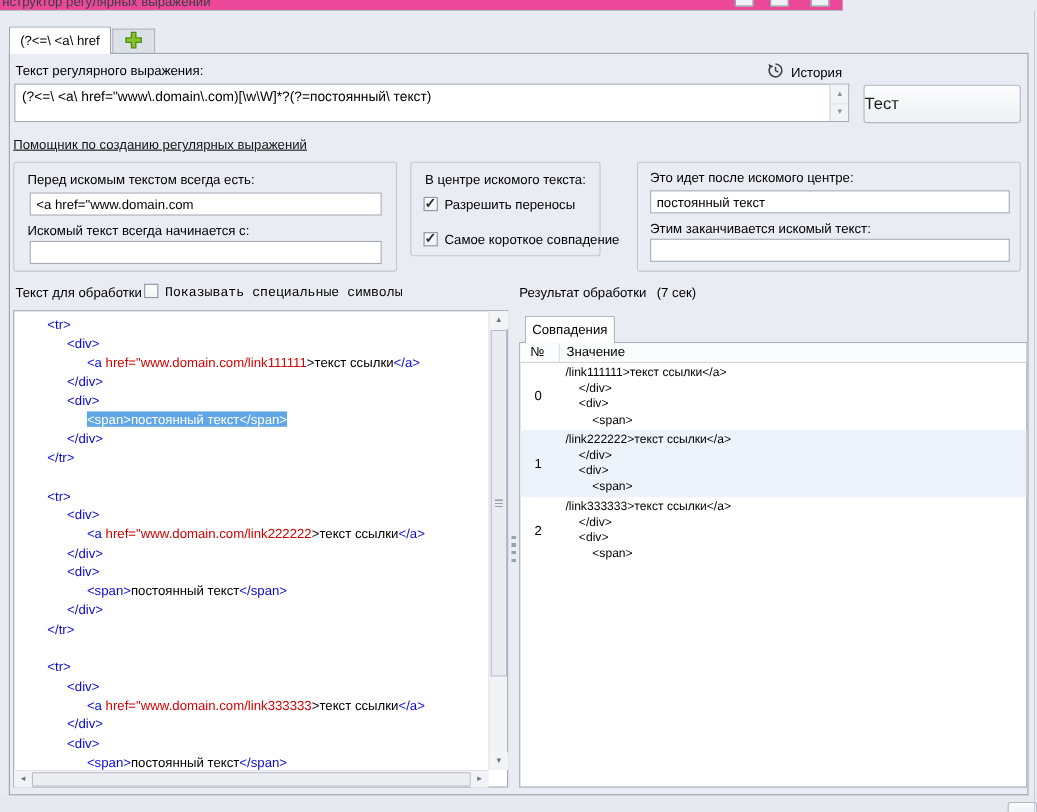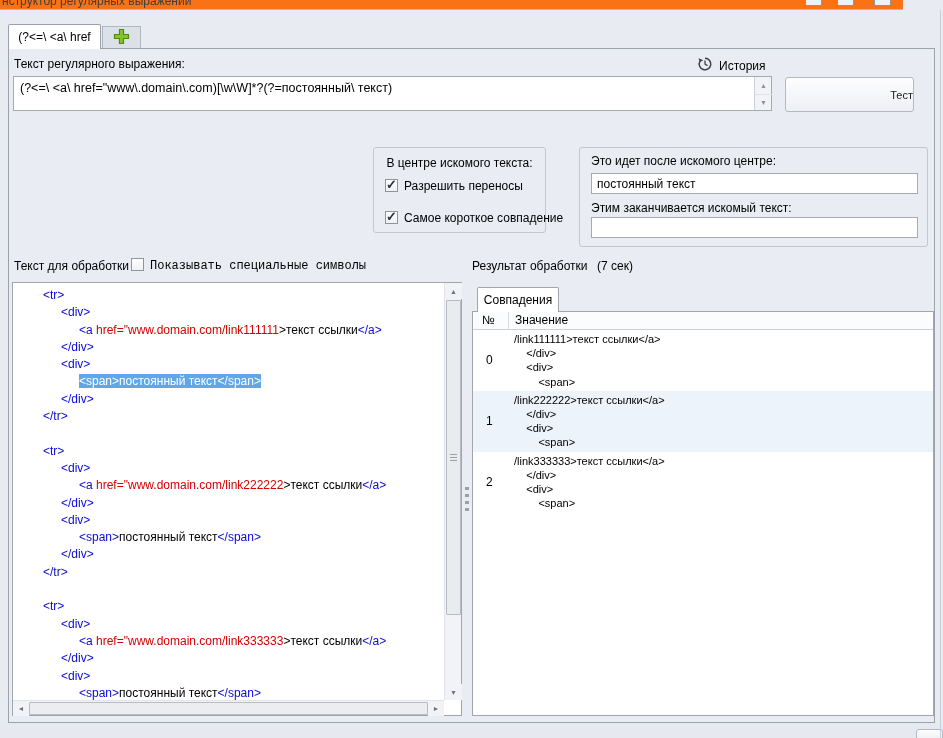--- a/index.html
+++ b/index.html
@@ -1,21 +1,21 @@
 <!DOCTYPE html>
 <html><head>
 <meta charset="utf-8">
 <style>
   * { margin:0; padding:0; box-sizing:border-box; }
   html,body { width:943px; height:738px; overflow:hidden; }
   body { font-family:"Liberation Sans", sans-serif; font-size:12px; color:#000; background:#e8ebf1; }
   .app { position:relative; width:943px; height:738px; background:#e8ebf1; }
 
   
-  .titlebar { position:absolute; left:0; top:0; width:903px; height:10px; background:#f97316;
+  .titlebar { position:absolute; left:0; top:0; width:766px; height:10px; background:#ec4899;
               border-bottom:1px solid #b4bac3; overflow:hidden; }
   .titlebar .title { position:absolute; left:2px; top:-6px; font-size:12px; color:#3a3f46; white-space:nowrap; }
   .winbtn { position:absolute; top:-4px; width:17px; height:10px; border:1px solid #8d939d; background:#eef1f5; }
 
   
   .tab-active { position:absolute; left:8px; top:24px; width:93px; height:25px; background:#fff;
                 border:1px solid #9ba1ab; border-bottom:none; border-radius:2px 2px 0 0; z-index:3;
                 display:flex; align-items:center; justify-content:center; }
   .tab-plus { position:absolute; left:102px; top:26px; width:39px; height:23px; background:#dce0e8;
               border:1px solid #b2b7c0; border-bottom:none; display:flex; align-items:center; justify-content:center; }
@@ -28,23 +28,23 @@
   input.field { outline:none; }
 
   
   .regexbox { position:absolute; left:13px; top:76px; width:759px; height:35px; background:#fff; border:1px solid #a6abb3; }
   .regexbox .rx-text { position:absolute; left:6px; top:4px; right:22px; font-size:12.5px; white-space:nowrap; overflow:hidden; }
   .spinner { position:absolute; right:0; top:0; width:17px; height:33px; border-left:1px solid #cdd1d7; background:#f2f3f6; }
   .spinner .sp { position:absolute; left:0; width:17px; height:16px; display:flex; align-items:center; justify-content:center;
                  font-size:7px; color:#8b919b; }
   .sp-up { top:0; } .sp-dn { bottom:0; border-top:1px solid #e0e2e7; }
 
-  .btn-test { position:absolute; left:785px; top:77px; width:129px; height:35px; border:1px solid #b3b8c1; border-radius:3px;
-              background:linear-gradient(#fdfdfe,#eef0f4); font-size:11px; color:#1c1c1c;
-              display:flex; align-items:center; justify-content:flex-end; cursor:default; }
+  .btn-test { position:absolute; left:785px; top:77px; width:143px; height:35px; border:1px solid #b3b8c1; border-radius:3px;
+              background:linear-gradient(#fdfdfe,#eef0f4); font-size:15px; color:#1c1c1c;
+              display:flex; align-items:center; justify-content:flex-start; cursor:default; }
 
   .helper-link { position:absolute; left:12px; top:124px; text-decoration:underline; color:#141414; font-size:12px; }
 
   .gb { position:absolute; border:1px solid #c4c8ce; border-radius:3px; }
   .cb { position:absolute; width:13px; height:13px; background:linear-gradient(#fefefe,#f0f1f3); border:1px solid #8e959f; }
   .cb.checked::after { content:"✓"; position:absolute; left:0px; top:-3px; font-size:13px; font-weight:bold; color:#30323a; }
 
   
   .history { position:absolute; left:697px; top:56px; display:flex; align-items:center; gap:6px; }
 
@@ -134,21 +134,28 @@
     <div class="spinner">
       <div class="sp sp-up">▲</div>
       <div class="sp sp-dn">▼</div>
     </div>
   </div>
 
   <div class="btn-test" style="z-index:2;">
     <span>Тест</span>
   </div>
 
-
+  <a class="helper-link" style="z-index:2;">Помощник по созданию регулярных выражений</a>
+
+  <div class="gb" style="left:12px; top:147px; width:349px; height:100px; z-index:2;">
+    <div class="lbl" style="left:12px; top:8px;">Перед искомым текстом всегда есть:</div>
+    <input class="field" style="left: 14px; top: 27px; width: 320px; height: 21px;" value="&lt;a href=&quot;www.domain.com">
+    <div class="lbl" style="left:12px; top:55px;">Искомый текст всегда начинается с:</div>
+    <input class="field" style="left: 14px; top: 71px; width: 320px; height: 21px;" value="">
+  </div>
 
   <div class="gb" style="left:373px; top:147px; width:173px; height:86px; z-index:2;">
     <div class="lbl" style="left:0; right:0; top:8px; text-align:center; position:absolute;">В центре искомого текста:</div>
     <div class="cb checked" style="left:11px; top:31px;"></div>
     <div class="lbl" style="left:30px; top:31px;">Разрешить переносы</div>
     <div class="cb checked" style="left:11px; top:63px;"></div>
     <div class="lbl" style="left:30px; top:63px;">Самое короткое совпадение</div>
   </div>
 
   <div class="gb" style="left:579px; top:147px; width:349px; height:100px; z-index:2;">

